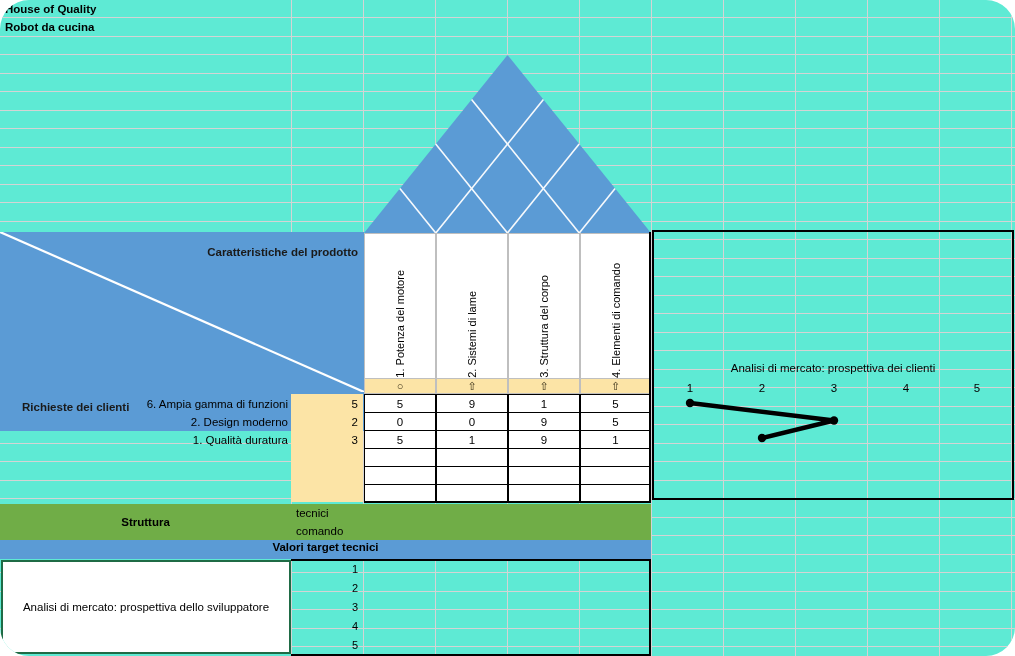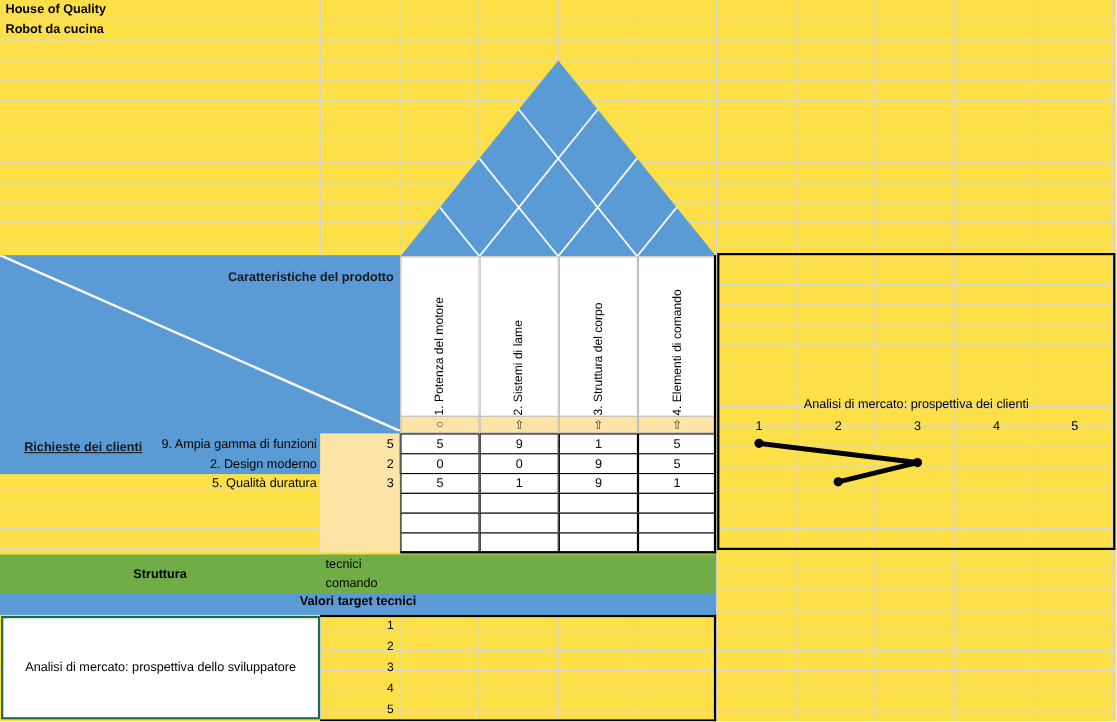--- a/index.html
+++ b/index.html
@@ -6,21 +6,22 @@
   html, body {
     margin: 0; padding: 0;
     background: #ffffff;
     font-family: "Liberation Sans", sans-serif;
   }
   #sheet {
     position: relative;
     width: 1015px;
     height: 656px;
     overflow: hidden;
-    background: #fde047;
+    background: #5eead4;
+    border-radius: 29px;
   }
 
   
   .gridlayer { position: absolute; left: 0; top: 0; width: 1015px; height: 656px; }
   .gl-v { position: absolute; top: 0; width: 1px; height: 656px; background: #d4d4d4; }
   .gl-h { position: absolute; left: 0; height: 1px; width: 1015px; background: #d4d4d4; }
 
   
   .abs { position: absolute; }
 
@@ -46,21 +47,20 @@
   .blueblock .diag { position: absolute; left: 0; top: 0; width: 364px; height: 160px; }
   .lbl-features {
     position: absolute; right: 6px; top: 14px;
     font-size: 11.5px; font-weight: bold; color: #1a1a1a;
     white-space: nowrap;
   }
   .lbl-customers {
     position: absolute; left: 22px; bottom: 18px;
     font-size: 11.5px; font-weight: bold; color: #1a1a1a;
     white-space: nowrap;
-    text-decoration: underline;
   }
 
   
   .techhead {
     position: absolute; top: 233px; height: 145px;
     background: #ffffff;
     border-left: 1px solid #bfbfbf;
     border-right: 1px solid #bfbfbf;
     border-top: 1px solid #bfbfbf;
     display: flex; align-items: flex-end; justify-content: center;
@@ -268,27 +268,27 @@
   </div>
   <div class="dirrow" style="left:508px;width:72px;">
     <span>⇧</span>
   </div>
   <div class="dirrow" style="left:580px;width:71px;">
     <span>⇧</span>
   </div>
 
   <div class="impcol" style="top:394px;height:108px;"></div>
 
-  <div class="reqlabel" style="top:395px;">9. Ampia gamma di funzioni</div>
+  <div class="reqlabel" style="top:395px;">6. Ampia gamma di funzioni</div>
   <div class="impval" style="top:395px;">5</div>
 
   <div class="reqlabel" style="top:413px;">2. Design moderno</div>
   <div class="impval" style="top:413px;">2</div>
 
-  <div class="reqlabel" style="top:431px;">5. Qualità duratura</div>
+  <div class="reqlabel" style="top:431px;">1. Qualità duratura</div>
   <div class="impval" style="top:431px;">3</div>
 
   <div class="reqlabel" style="top:449px;"></div>
   <div class="reqlabel" style="top:467px;"></div>
   <div class="reqlabel" style="top:485px;"></div>
 
   <div class="mcell" style="left:364px;top:394px;width:72px;height:19px;">5</div>
   <div class="mcell" style="left:436px;top:394px;width:72px;height:19px;">9</div>
   <div class="mcell" style="left:508px;top:394px;width:72px;height:19px;">1</div>
   <div class="mcell" style="left:580px;top:394px;width:71px;height:19px;">5</div>

